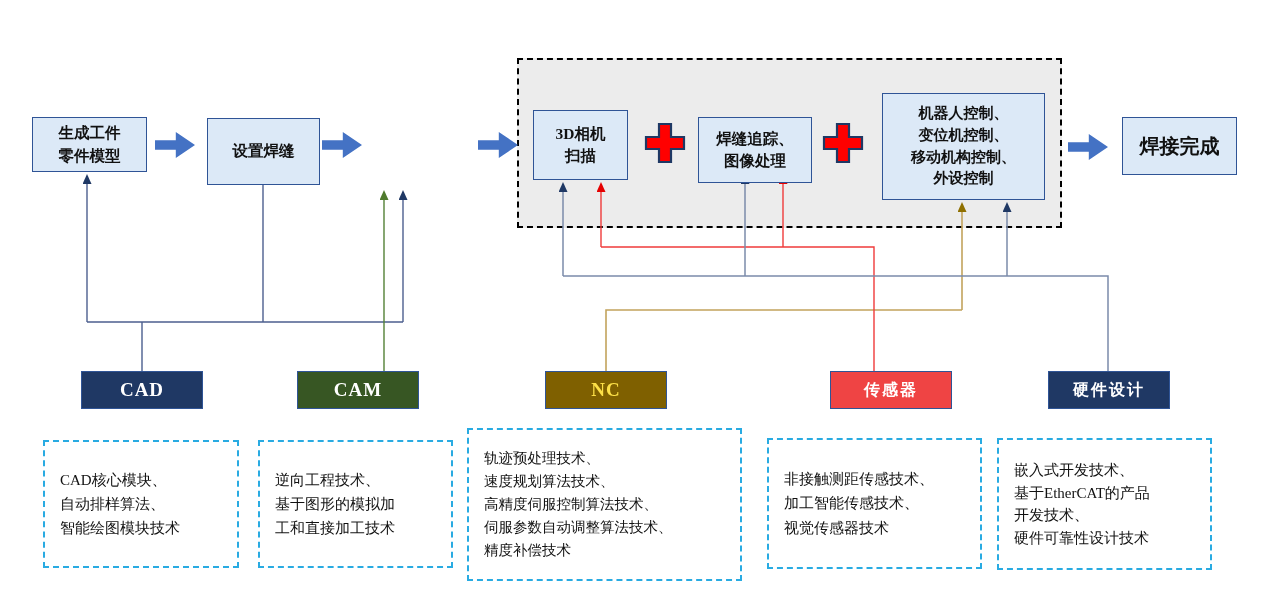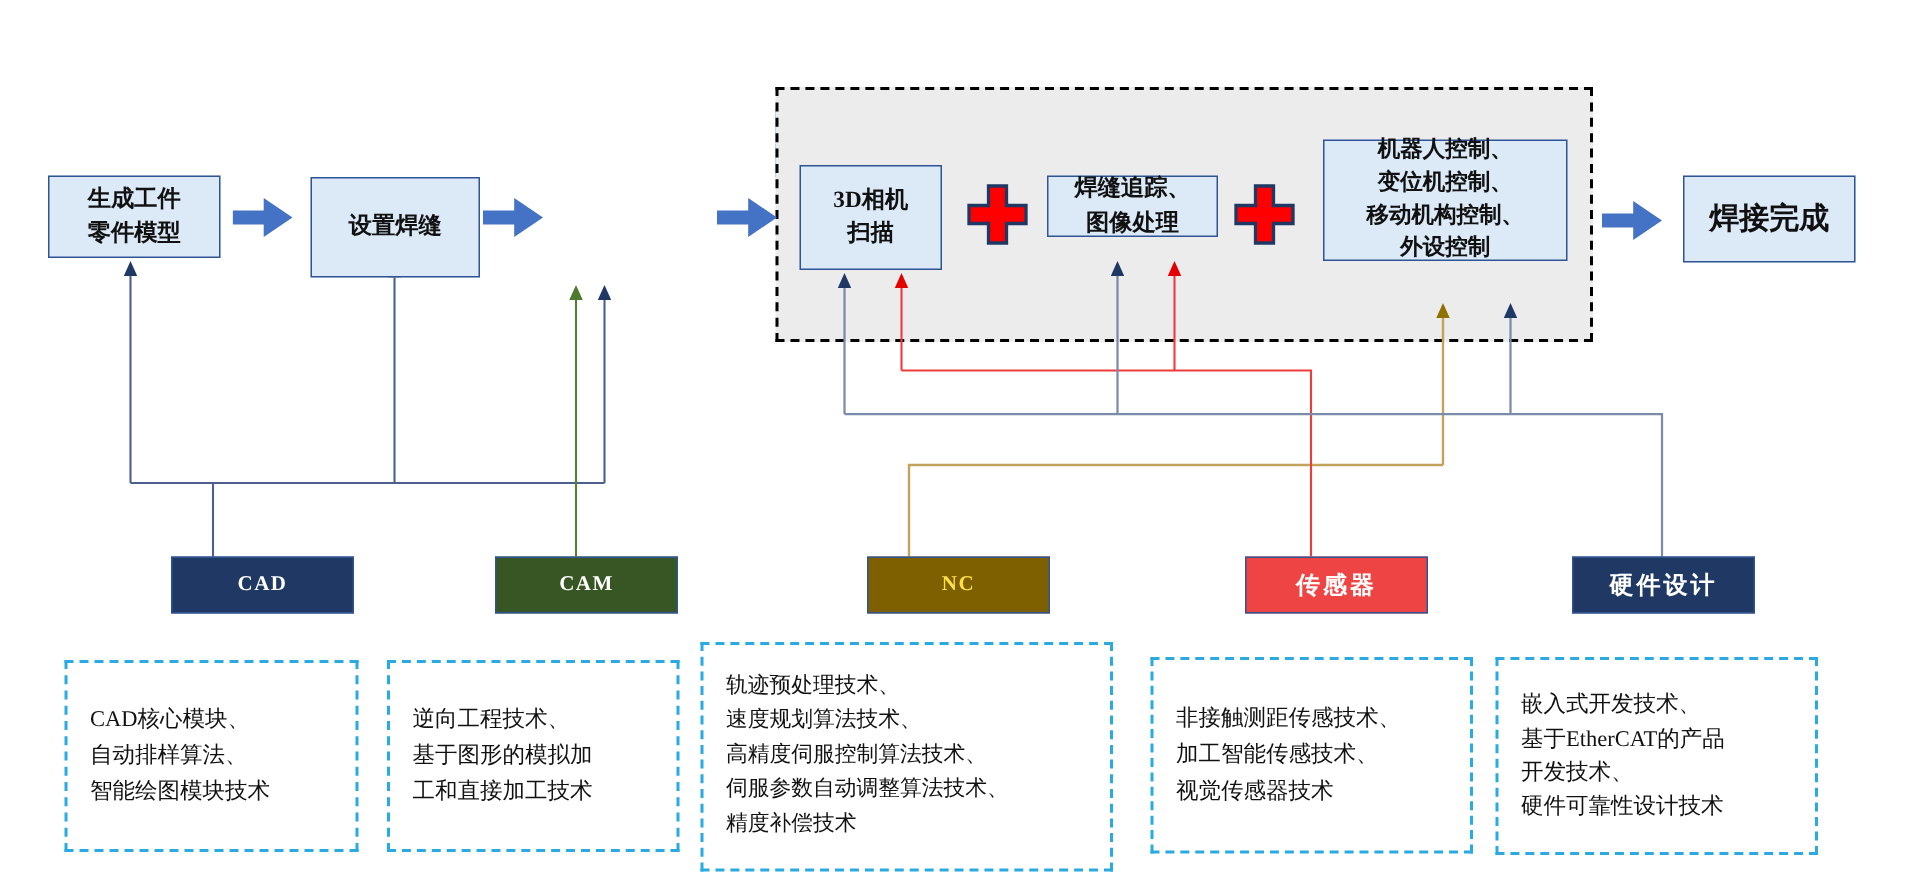--- a/index.html
+++ b/index.html
@@ -14,22 +14,22 @@
   .fbox{
     position:absolute;display:flex;align-items:center;justify-content:center;text-align:center;
     background:#DCE9F7;border:1.6px solid #2F5496;color:#111;
     font-size:15.5px;line-height:1.45;font-weight:bold;
   }
   .fbox .txt{white-space:pre-line;}
   .b1{left:32px;top:117px;width:115px;height:55px;}
   .b2{left:207px;top:118px;width:113px;height:67px;}
   .b3{left:363px;top:103px;width:109px;height:85px;}
   .i1{left:533px;top:110px;width:95px;height:70px;}
-  .i2{left:698px;top:117px;width:114px;height:41px;}
-  .i3{left:882px;top:93px;width:163px;height:81px;font-size:15px;}
+  .i2{left:698px;top:117px;width:114px;height:66px;}
+  .i3{left:882px;top:93px;width:163px;height:107px;font-size:15px;}
   .b7{left:1122px;top:117px;width:115px;height:58px;font-size:20px;}
 
   
   .ws-title{
     position:absolute;left:517px;top:28px;width:545px;height:45px;
     background:#2E75B6;color:#ffffff;display:flex;align-items:center;justify-content:flex-start;
     font-size:16.5px;font-weight:bold;letter-spacing:2px;margin-top:45px;
   }
   .ws-body{
     position:absolute;left:517px;top:58px;width:545px;height:170px;
@@ -50,38 +50,38 @@
   .plus{position:absolute;width:44px;height:44px;}
   .p1{left:643px;top:121px;}
   .p2{left:821px;top:121px;}
 
   
   .clabel{
     position:absolute;top:371px;height:38px;width:122px;
     display:flex;align-items:center;justify-content:center;color:#ffffff;
     border:1px solid #2F5496;font-weight:bold;
   }
-  .clabel.en{font-size:14px;letter-spacing:1px;margin-left:33px;}
+  .clabel.en{font-size:19px;letter-spacing:1px;}
   .clabel.cn{font-size:16px;letter-spacing:2px;}
   .l-cad{left:81px;background:#1F3864;}
   .l-cam{left:297px;background:#375623;}
   .l-nc{left:545px;background:#7F6000;color:#fde047;}
   .l-sensor{left:830px;background:#ef4444;}
   .l-hw{left:1048px;background:#1F3864;}
 
   
   .tbox{
     position:absolute;background:#ffffff;border:2.2px dashed #29ABE2;
     display:flex;align-items:center;color:#111;
     font-size:15px;line-height:1.62;padding:6px 8px 6px 15px;text-align:left;
   }
   .tbox .txt{white-space:pre-line;}
   .t1{left:43px;top:440px;width:196px;height:128px;}
   .t2{left:258px;top:440px;width:195px;height:128px;}
-  .t3{left:467px;top:428px;width:275px;height:153px;font-size:14.5px;line-height:1.58;font-family:Liberation Mono, monospace;}
+  .t3{left:467px;top:428px;width:275px;height:153px;font-size:14.5px;line-height:1.58;}
   .t4{left:767px;top:438px;width:215px;height:131px;}
   .t5{left:997px;top:438px;width:215px;height:132px;line-height:1.5;}
 </style>
 </head>
 <body>
 
 <div class="canvas">
 
   <div class="ws-title">
     <span>焊接工作站</span>

